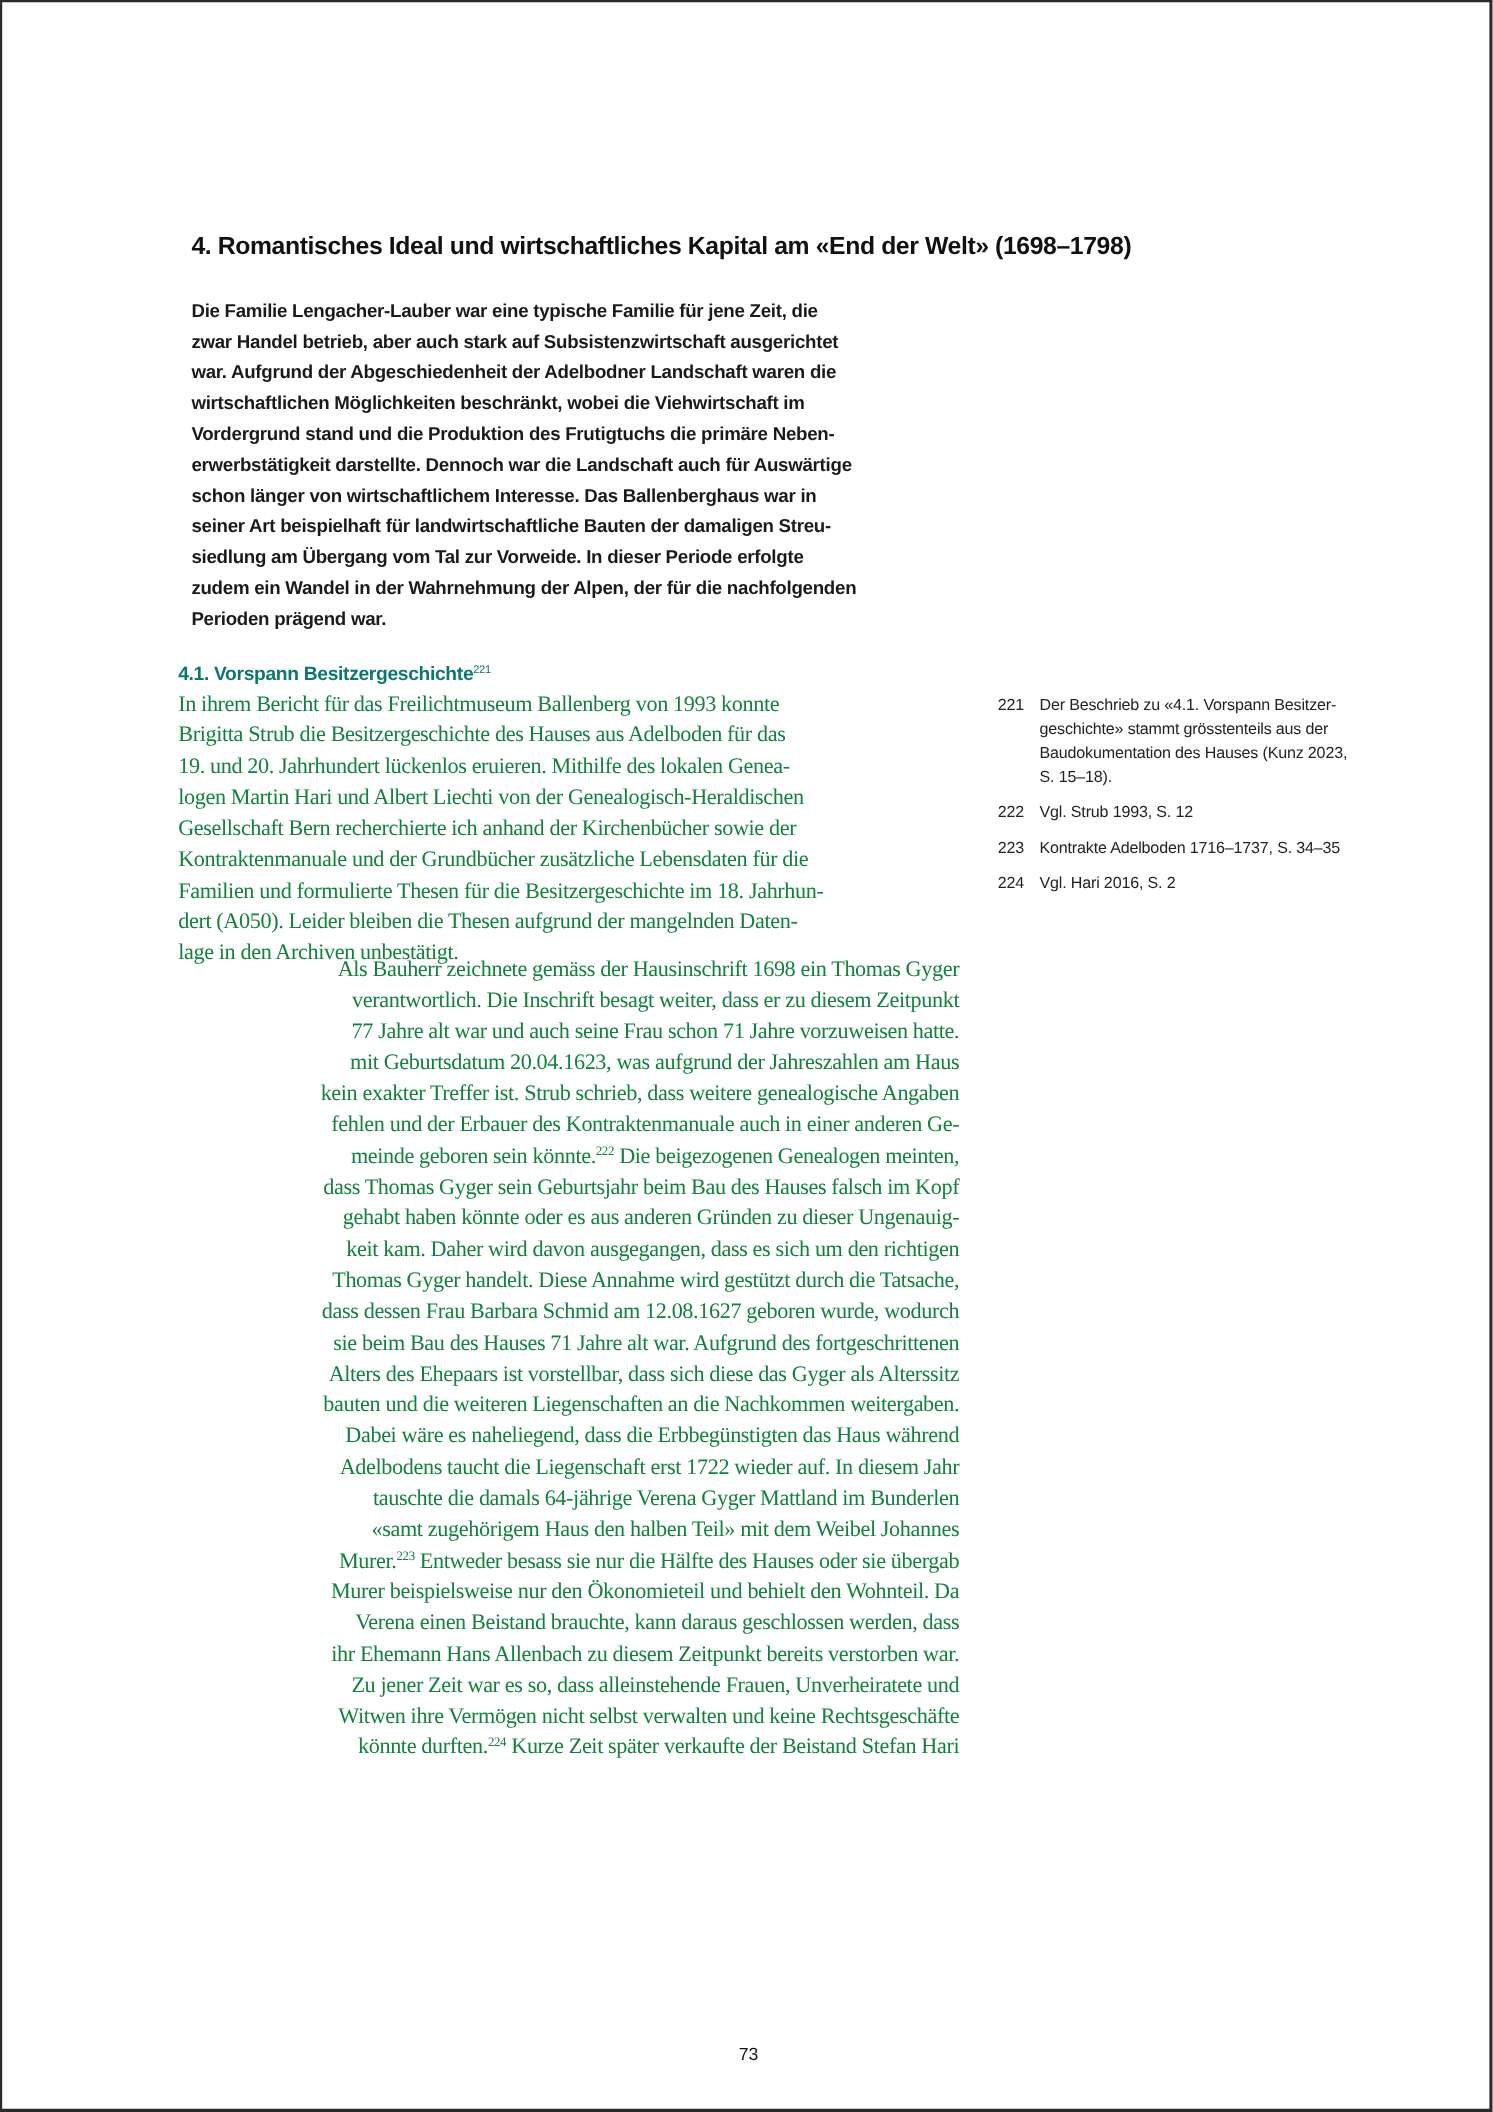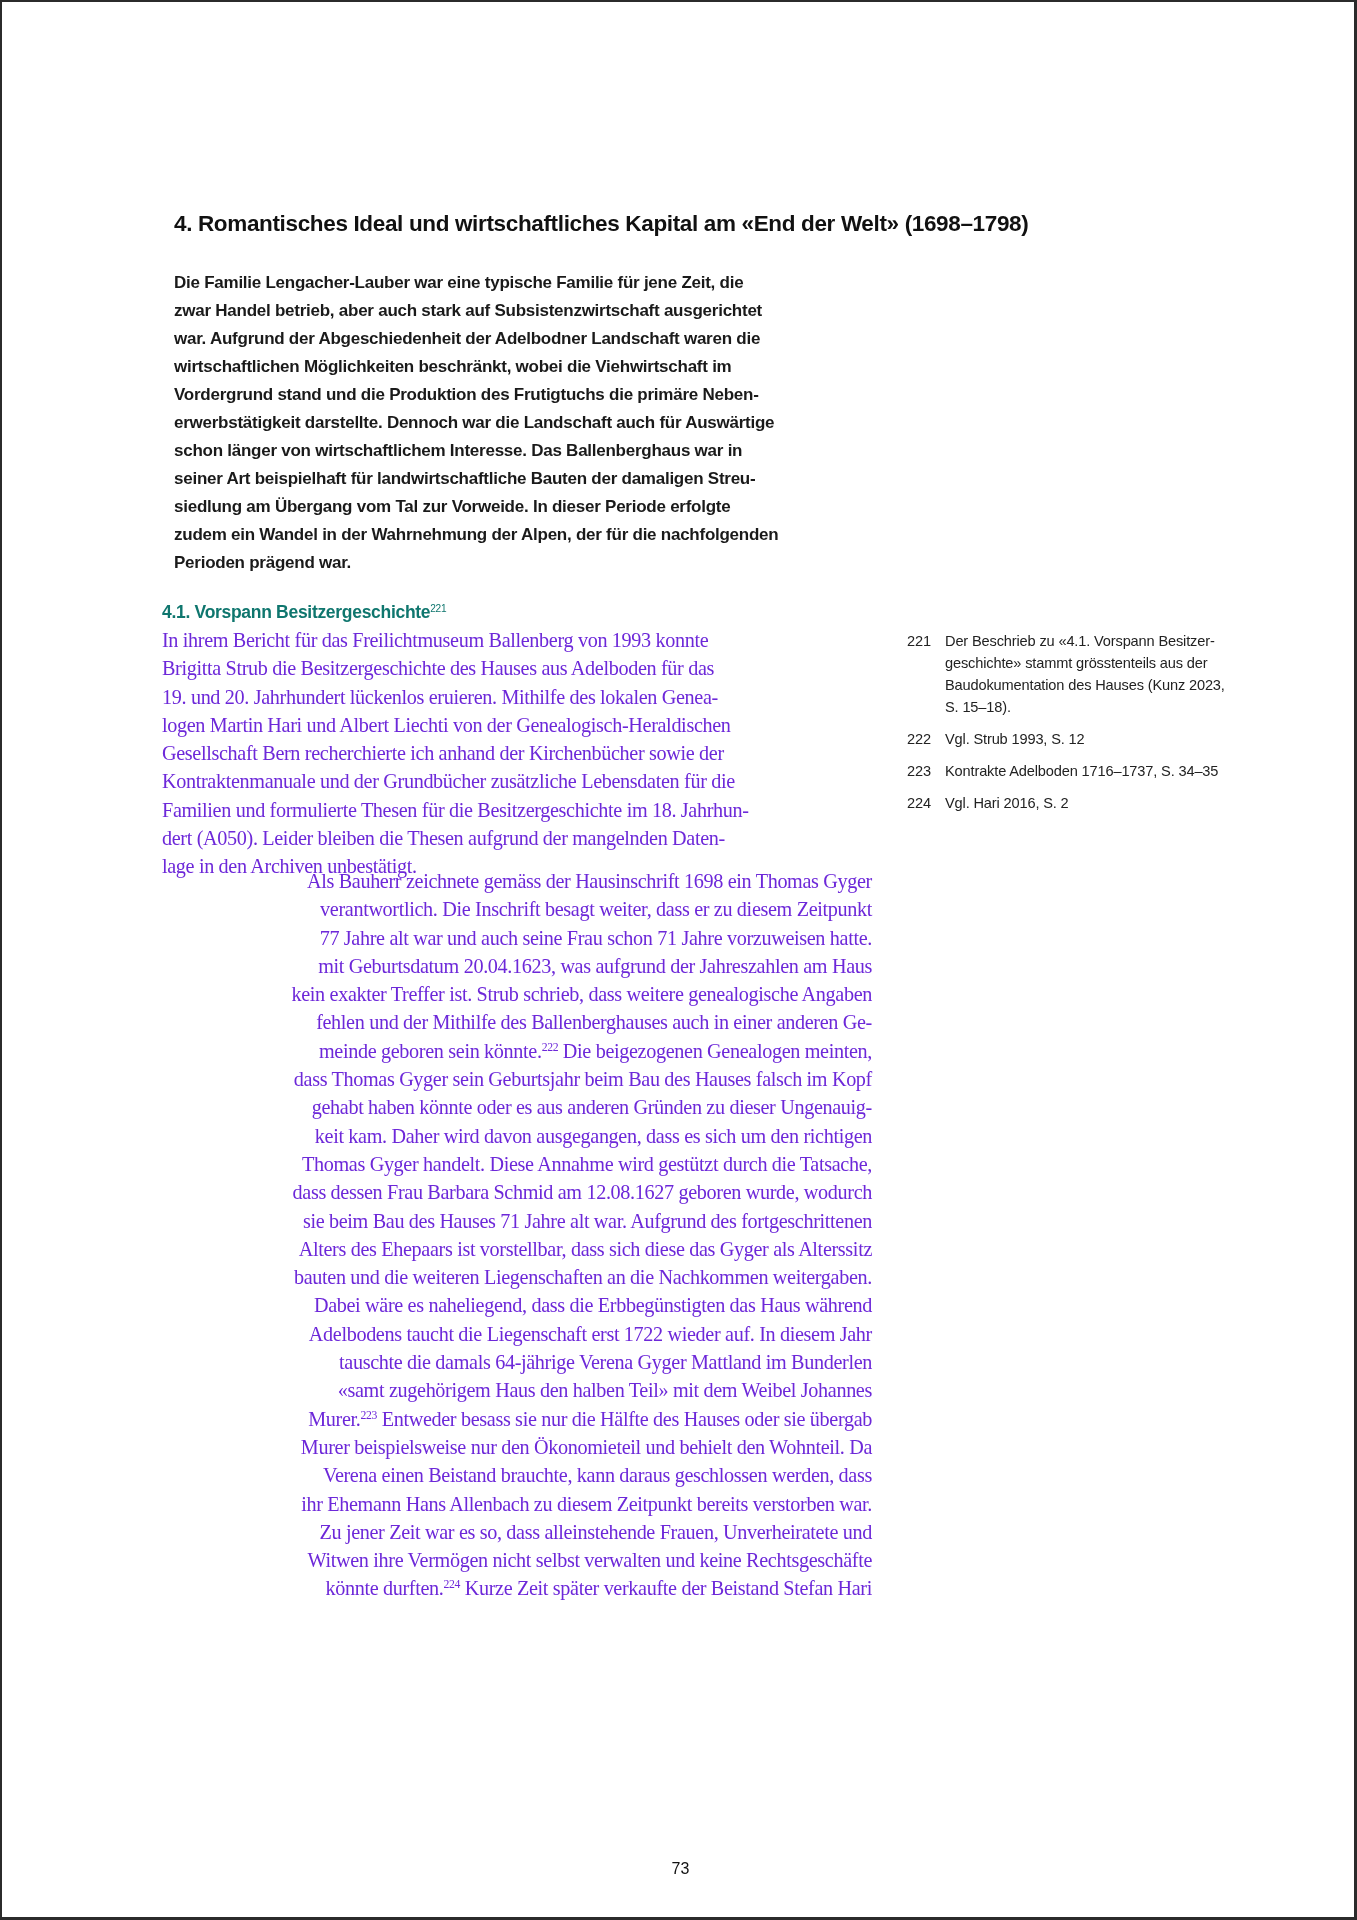--- a/index.html
+++ b/index.html
@@ -75,21 +75,21 @@
     }
     .body-text {
       position: absolute;
       left: 160px;
       width: 710px;
       margin: 0;
       font-family: "Liberation Serif", serif;
       font-size: 20.2px;
       letter-spacing: -0.35px;
       line-height: 28.3px;
-      color: #6d28d9;
+      color: #15803d;
     }
     .body-text.p1 { top: 624px; }
     .body-text.p2 { top: 865px; text-align: right; }
     .footnotes {
       position: absolute;
       left: 905px;
       top: 628px;
       width: 370px;
       margin: 0;
       padding: 0;
@@ -157,21 +157,21 @@
     <span class="ln">dert (A050). Leider bleiben die Thesen aufgrund der mangelnden Daten-</span>
     <span class="ln">lage in den Archiven unbestätigt.</span>
   </p>
 
   <p class="body-text p2">
     <span class="ln">Als Bauherr zeichnete gemäss der Hausinschrift 1698 ein Thomas Gyger</span>
     <span class="ln">verantwortlich. Die Inschrift besagt weiter, dass er zu diesem Zeitpunkt</span>
     <span class="ln">77 Jahre alt war und auch seine Frau schon 71 Jahre vorzuweisen hatte.</span>
     <span class="ln">mit Geburtsdatum 20.04.1623, was aufgrund der Jahreszahlen am Haus</span>
     <span class="ln">kein exakter Treffer ist. Strub schrieb, dass weitere genealogische Angaben</span>
-    <span class="ln">fehlen und der Mithilfe des Ballenberghauses auch in einer anderen Ge-</span>
+    <span class="ln">fehlen und der Erbauer des Kontraktenmanuale auch in einer anderen Ge-</span>
     <span class="ln"><span>meinde geboren sein könnte.</span><sup>222</sup><span> Die beigezogenen Genealogen meinten,</span></span>
     <span class="ln">dass Thomas Gyger sein Geburtsjahr beim Bau des Hauses falsch im Kopf</span>
     <span class="ln">gehabt haben könnte oder es aus anderen Gründen zu dieser Ungenauig-</span>
     <span class="ln">keit kam. Daher wird davon ausgegangen, dass es sich um den richtigen</span>
     <span class="ln">Thomas Gyger handelt. Diese Annahme wird gestützt durch die Tatsache,</span>
     <span class="ln">dass dessen Frau Barbara Schmid am 12.08.1627 geboren wurde, wodurch</span>
     <span class="ln">sie beim Bau des Hauses 71 Jahre alt war. Aufgrund des fortgeschrittenen</span>
     <span class="ln">Alters des Ehepaars ist vorstellbar, dass sich diese das Gyger als Alterssitz</span>
     <span class="ln">bauten und die weiteren Liegenschaften an die Nachkommen weitergaben.</span>
     <span class="ln">Dabei wäre es naheliegend, dass die Erbbegünstigten das Haus während</span>

